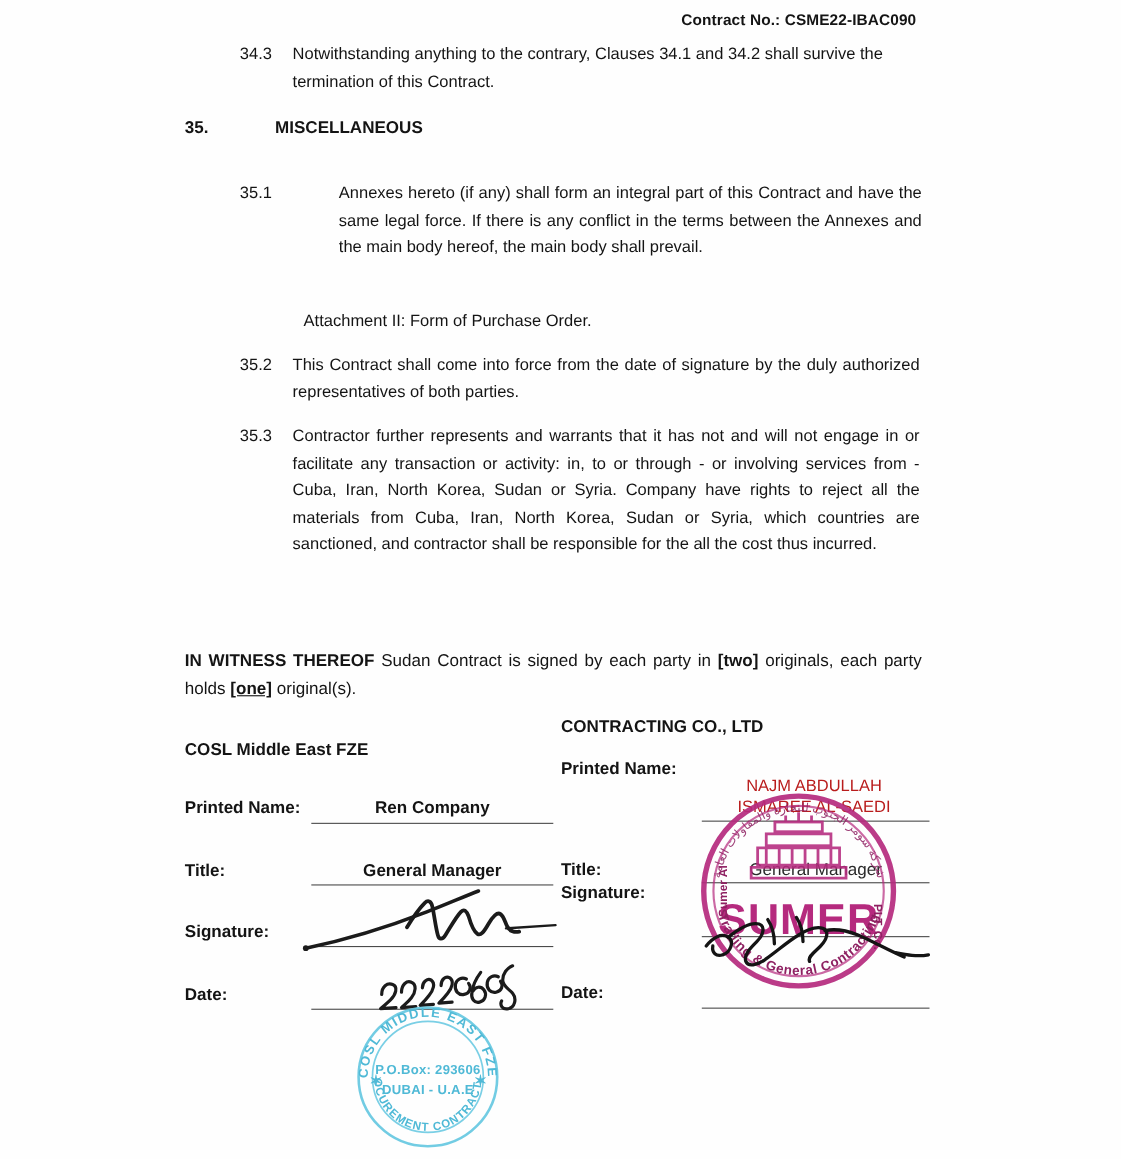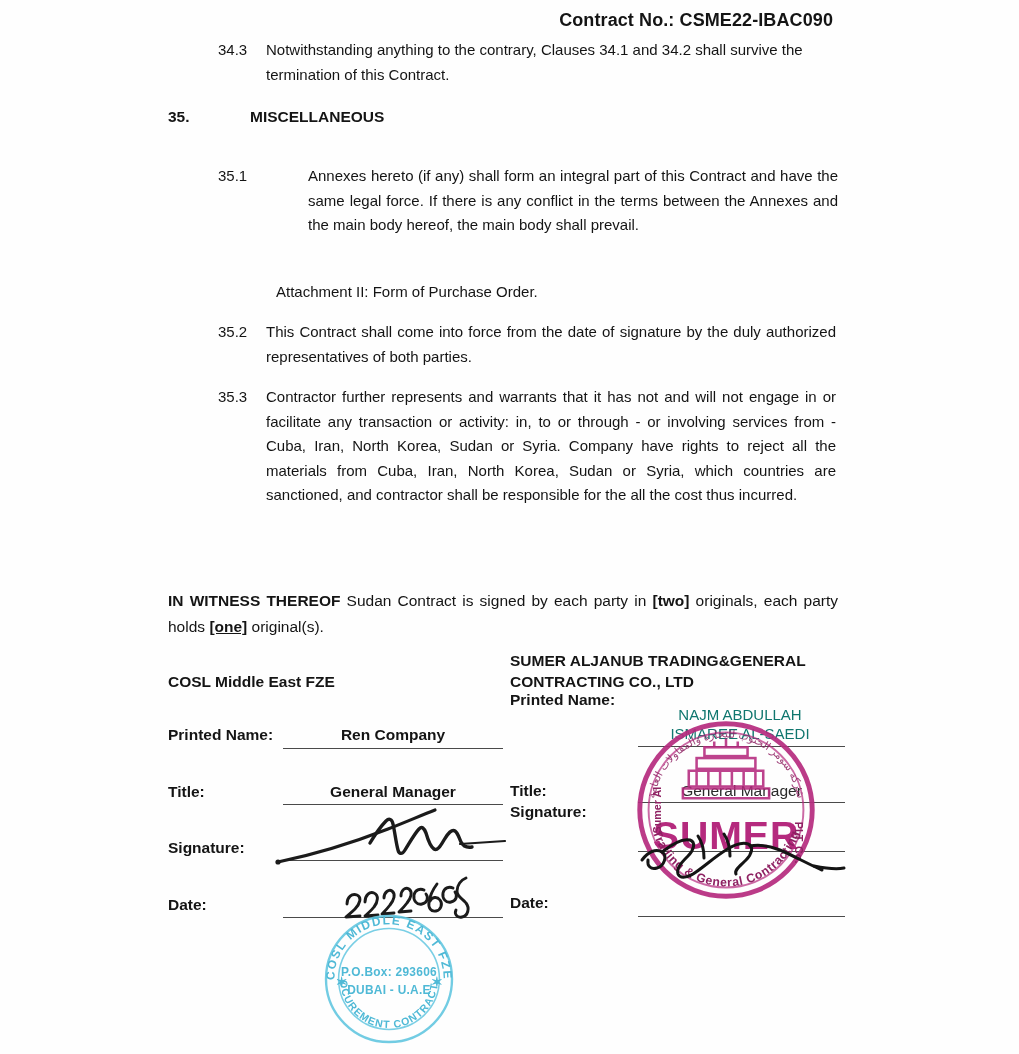--- a/index.html
+++ b/index.html
@@ -19,21 +19,21 @@
     position: absolute;
     inset: 0;
     background: #fefefe;
   }
 
   
   .contract-no {
     position: absolute;
     top: 10px;
     right: 186px;
-    font-size: 18px;
+    font-size: 14px;
     font-weight: bold;
     letter-spacing: 0.1px;
     white-space: nowrap;
   }
 
   
   .clause {
     position: absolute;
     display: flex;
     align-items: flex-start;
@@ -103,21 +103,21 @@
     font-weight: bold;
     font-size: 15.5px;
     text-align: center;
     white-space: nowrap;
   }
   .printed-name-right {
     position: absolute;
     font-size: 15px;
     line-height: 19px;
     text-align: center;
-    color: #0f766e;
+    color: #b91c1c;
     white-space: nowrap;
   }
 
   
   .ink {
     position: absolute;
     pointer-events: none;
   }
 
   
@@ -157,21 +157,20 @@
     <div class="body" style="width:570px;">Contractor further represents and warrants that it has not and will not engage in or facilitate any transaction or activity: in, to or through - or involving services from - Cuba, Iran, North Korea, Sudan or Syria. Company have rights to reject all the materials from Cuba, Iran, North Korea, Sudan or Syria, which countries are sanctioned, and contractor shall be responsible for the all the cost thus incurred.</div>
   </div>
 
   <div class="witness" style="left:168px; top:588px; width:670px;">
     <b>IN WITNESS THEREOF</b><span> Sudan Contract is signed by each party in </span><b>[two]</b><span> originals, each party holds </span><span class="uline">[one]</span><span> original(s).</span>
   </div>
 
   <div class="party" style="left:168px; top:671px;">COSL Middle East FZE</div>
 
   <div class="party" style="left:510px; top:650px; width:330px;">
-    <div>SUMER ALJANUB TRADING&amp;GENERAL</div>
     <div>CONTRACTING CO., LTD</div>
   </div>
 
   <div class="field-label" style="left:168px; top:726px;">Printed Name:</div>
   <div class="rule" style="left:283px; top:748px; width:220px;"></div>
   <div class="field-value" style="left:283px; top:726px; width:220px;">Ren Company</div>
 
   <div class="field-label" style="left:168px; top:783px;">Title:</div>
   <div class="rule" style="left:283px; top:804px; width:220px;"></div>
   <div class="field-value" style="left:283px; top:783px; width:220px;">General Manager</div>

